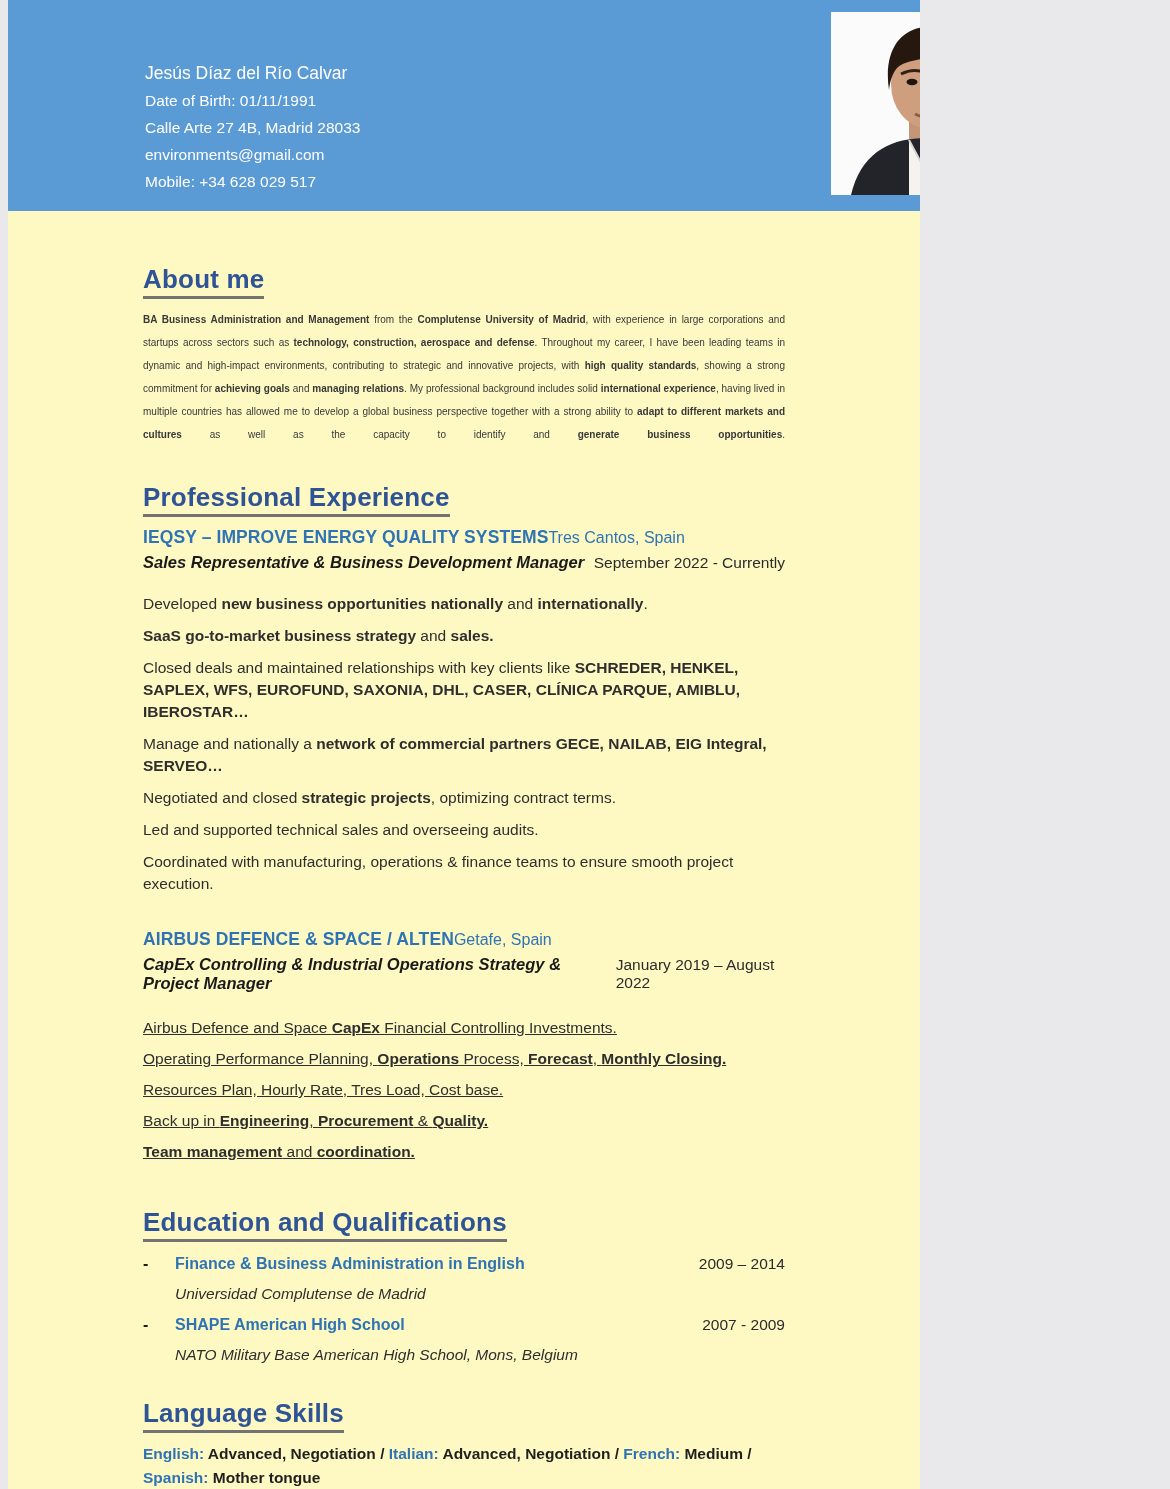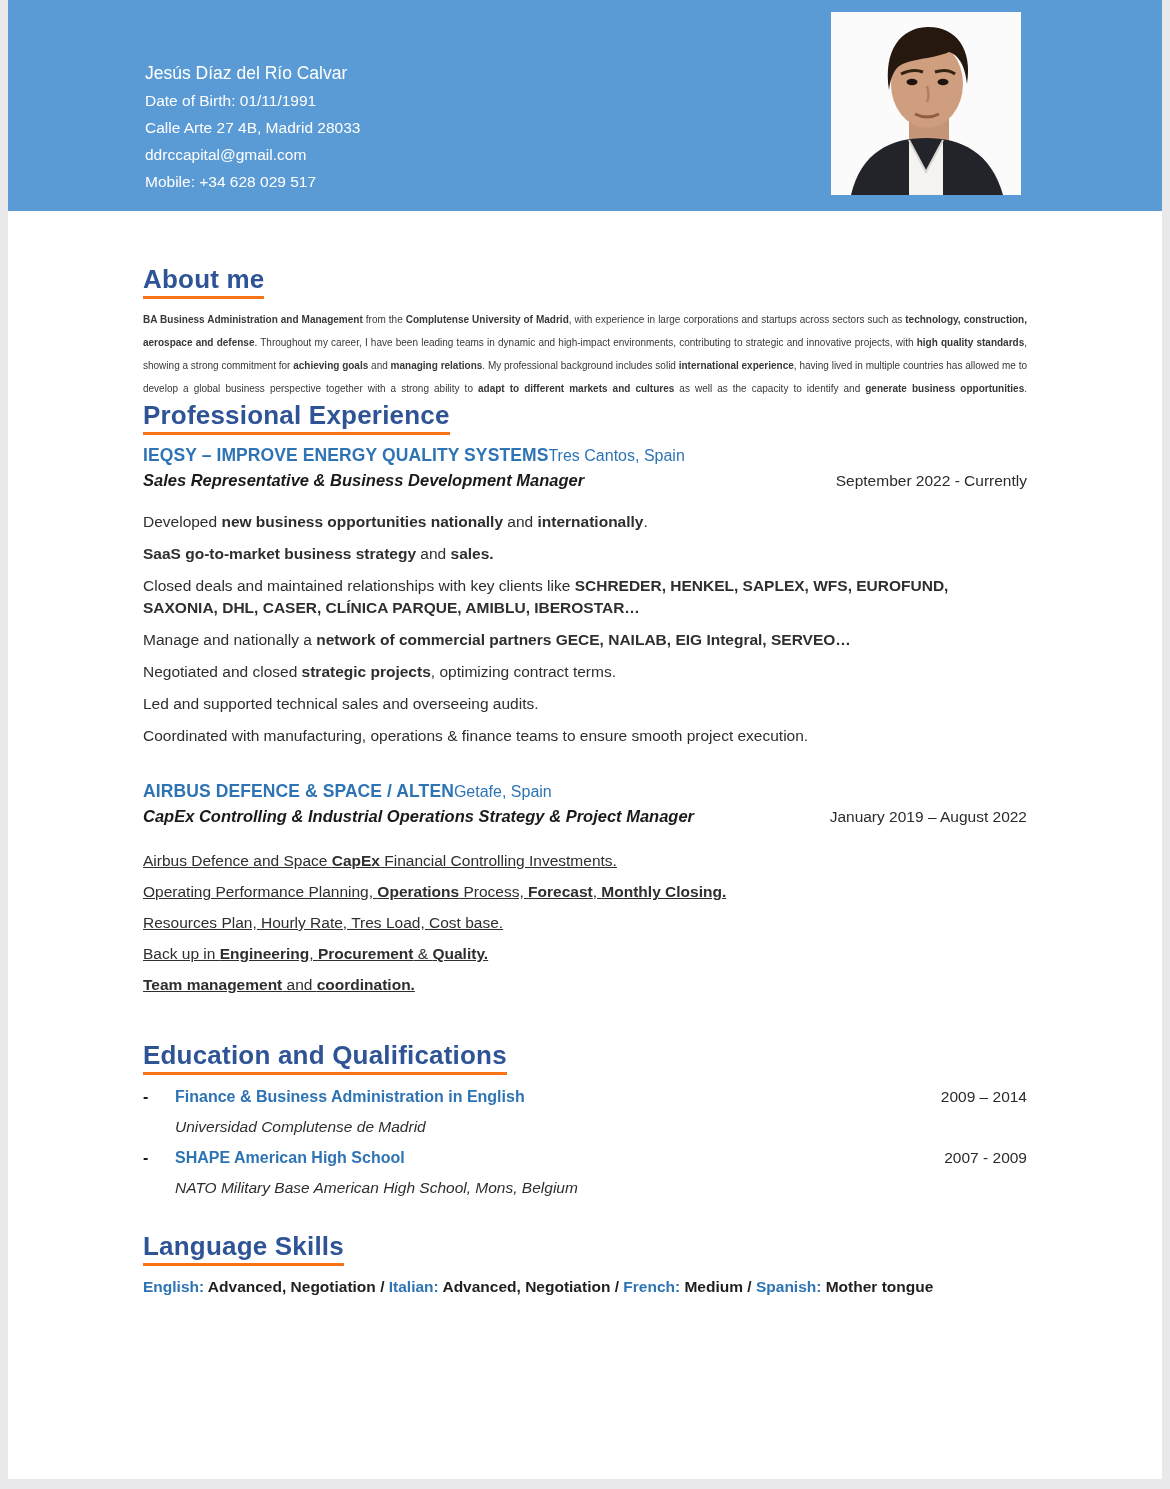--- a/index.html
+++ b/index.html
@@ -5,24 +5,24 @@
   * { margin:0; padding:0; box-sizing:border-box; }
   html,body { width:1170px; }
   body {
     background:#e9e9ec;
     font-family:"Liberation Sans","DejaVu Sans",sans-serif;
     color:#333;
     -webkit-font-smoothing:antialiased;
   }
   .page {
     position:relative;
-    width:1154px;
+    width:912px;
     min-height:1479px;
     margin:0 8px 10px 8px;
-    background:#ffffff;
+    background:#fef9c3;
     overflow:hidden;
   }
   
   .banner {
     position:relative;
     height:211px;
     background:#5b9bd5;
   }
   .banner-text {
     position:absolute;
@@ -39,26 +39,26 @@
     overflow:hidden;
   }
   .photo svg { display:block; width:100%; height:100%; }
   
   .content { padding:0 135px; }
   .section-title {
     display:inline-block;
     font-size:26px;
     font-weight:bold;
     color:#2f5496;
-    border-bottom:3px solid #f97316;
+    border-bottom:3px solid #737373;
     padding-bottom:1px;
     letter-spacing:0.2px;
   }
   .mt-about { margin-top:53px; }
-  .mt-exp   { }
+  .mt-exp   { margin-top:36px; }
   .mt-edu   { margin-top:44px; }
   .mt-lang  { margin-top:34px; }
 
   .about-par {
     margin-top:9px;
     font-size:10px;
     line-height:23px;
     text-align:justify;
     text-align-last:justify;
     color:#383838;
@@ -99,21 +99,21 @@
 </head>
 <body>
 
 <div class="page">
 
   <div class="banner">
     <div class="banner-text">
       <div class="banner-name">Jesús Díaz del Río Calvar</div>
       <div class="banner-line">Date of Birth: 01/11/1991</div>
       <div class="banner-line">Calle Arte 27 4B, Madrid 28033</div>
-      <div class="banner-line">ddrccapital@gmail.com</div>
+      <div class="banner-line">environments@gmail.com</div>
       <div class="banner-line">Mobile: +34 628 029 517</div>
     </div>
     <div class="photo">
       <svg viewBox="0 0 190 183" xmlns="http://www.w3.org/2000/svg">
         <rect width="190" height="183" fill="#fbfbfb"></rect>
 
         <rect x="78" y="96" width="40" height="38" fill="#c59577"></rect>
 
         <path d="M20 183 C30 140 60 126 95 126 C130 126 160 140 172 183 Z" fill="#23232a"></path>
 

